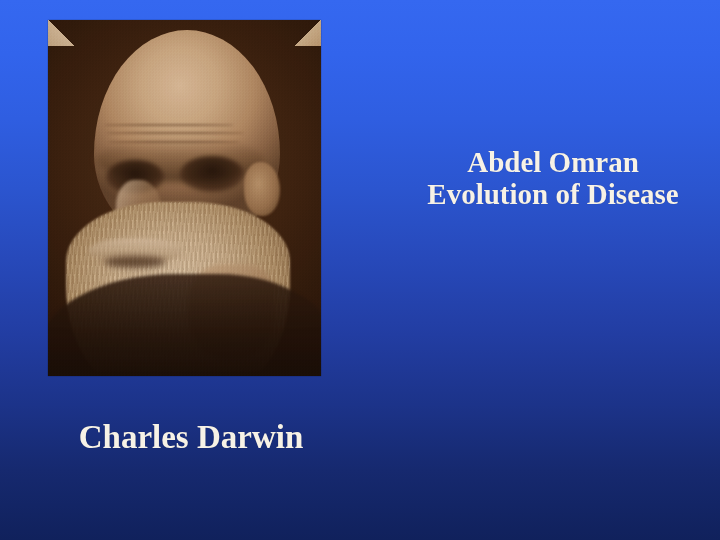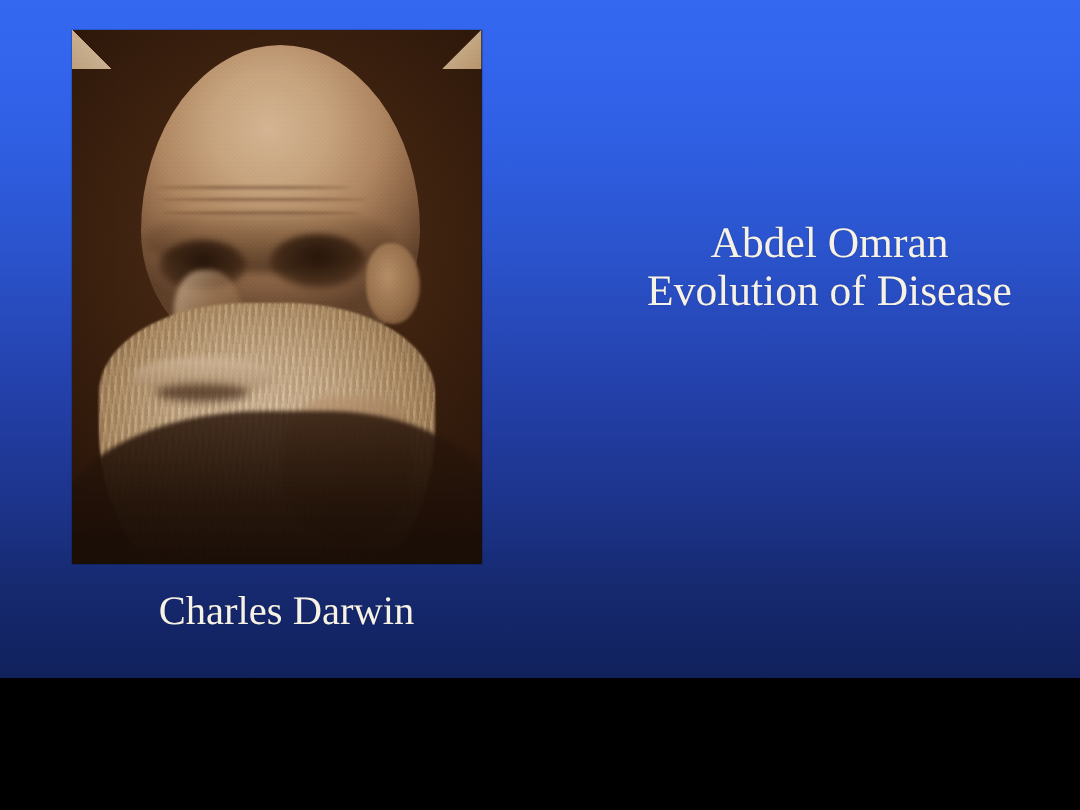--- a/index.html
+++ b/index.html
@@ -3,33 +3,34 @@
 <meta charset="utf-8">
 <style>
   html, body {
     margin: 0;
     padding: 0;
     background: #000;
   }
   #slide {
     position: relative;
     width: 720px;
-    height: 452px;
+    height: 540px;
     overflow: hidden;
     background: linear-gradient(to bottom,
         #3568f0 0%,
         #3264ec 10%,
         #2f5ee1 22%,
         #2b55cf 35%,
         #2749ba 48%,
         #223da2 62%,
         #1c3389 75%,
         #16296f 87%,
         #10215c 100%);
     font-family: "Liberation Serif", "DejaVu Serif", serif;
+    font-weight: bold;
     -webkit-font-smoothing: antialiased;
   }
 
   
   #portrait {
     position: absolute;
     left: 48px;
     top: 20px;
     width: 273px;
     height: 356px;
@@ -276,23 +277,23 @@
     text-shadow: 0 0 1px rgba(0,0,0,0.25);
   }
   #omran-caption {
     left: 360px;
     top: 146px;
     width: 386px;
     font-size: 29px;
   }
   #darwin-caption {
     left: 0px;
-    top: 392px;
+    top: 419px;
     width: 382px;
-    font-size: 27px;
+    font-size: 33px;
   }
   .caption .line { display: block; }
 </style>
 </head>
 <body>
 
 <div id="slide">
 
   <div id="portrait">
     <div class="photo-bg"></div>

